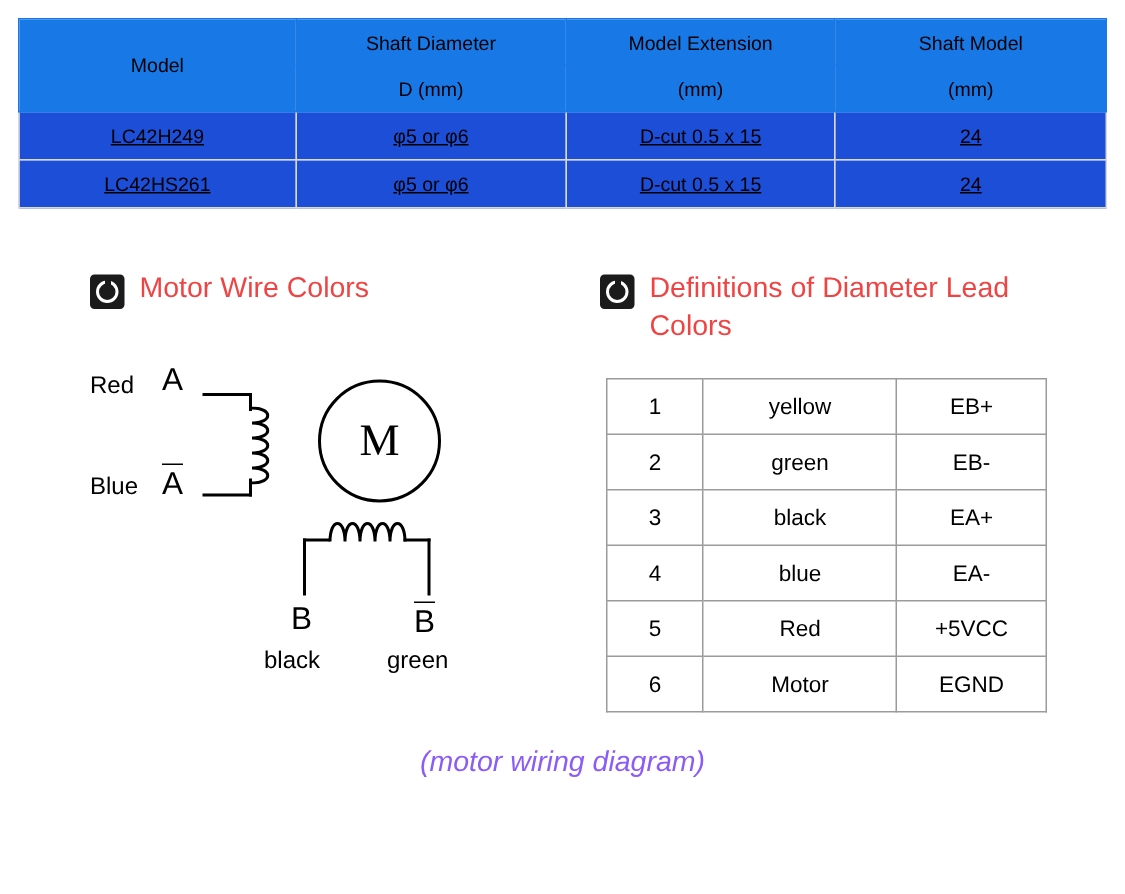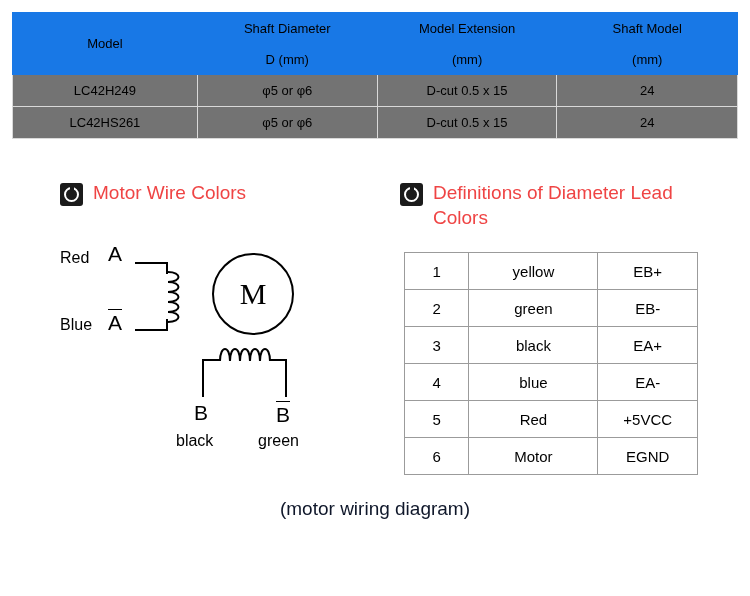--- a/index.html
+++ b/index.html
@@ -39,23 +39,24 @@
   }
   table.spec .hdr {
     background: #1878e6;
     color: #000000;
     border-color: #1878e6;
   }
   table.spec .hdr.model {
     font-weight: normal;
   }
   table.spec .body-cell {
-    background: #737373;
+    background: #1d4ed8;
     color: #000000;
     height: 31px;
+    text-decoration: underline;
   }
 
   
   .section-head {
     position: absolute;
     display: flex;
     align-items: flex-start;
     gap: 10px;
   }
   .sec-icon {
@@ -166,21 +167,22 @@
     padding: 0;
   }
 
   .caption {
     position: absolute;
     left: 0;
     top: 498px;
     width: 750px;
     text-align: center;
     font-size: 19px;
-    color: #0f172a;
+    color: #8b5cf6;
+    font-style: italic;
   }
 </style>
 </head>
 <body>
 
 <div class="spec-table-wrap">
   <table class="spec">
     <colgroup>
       <col style="width:25.5%">
       <col style="width:24.8%">

